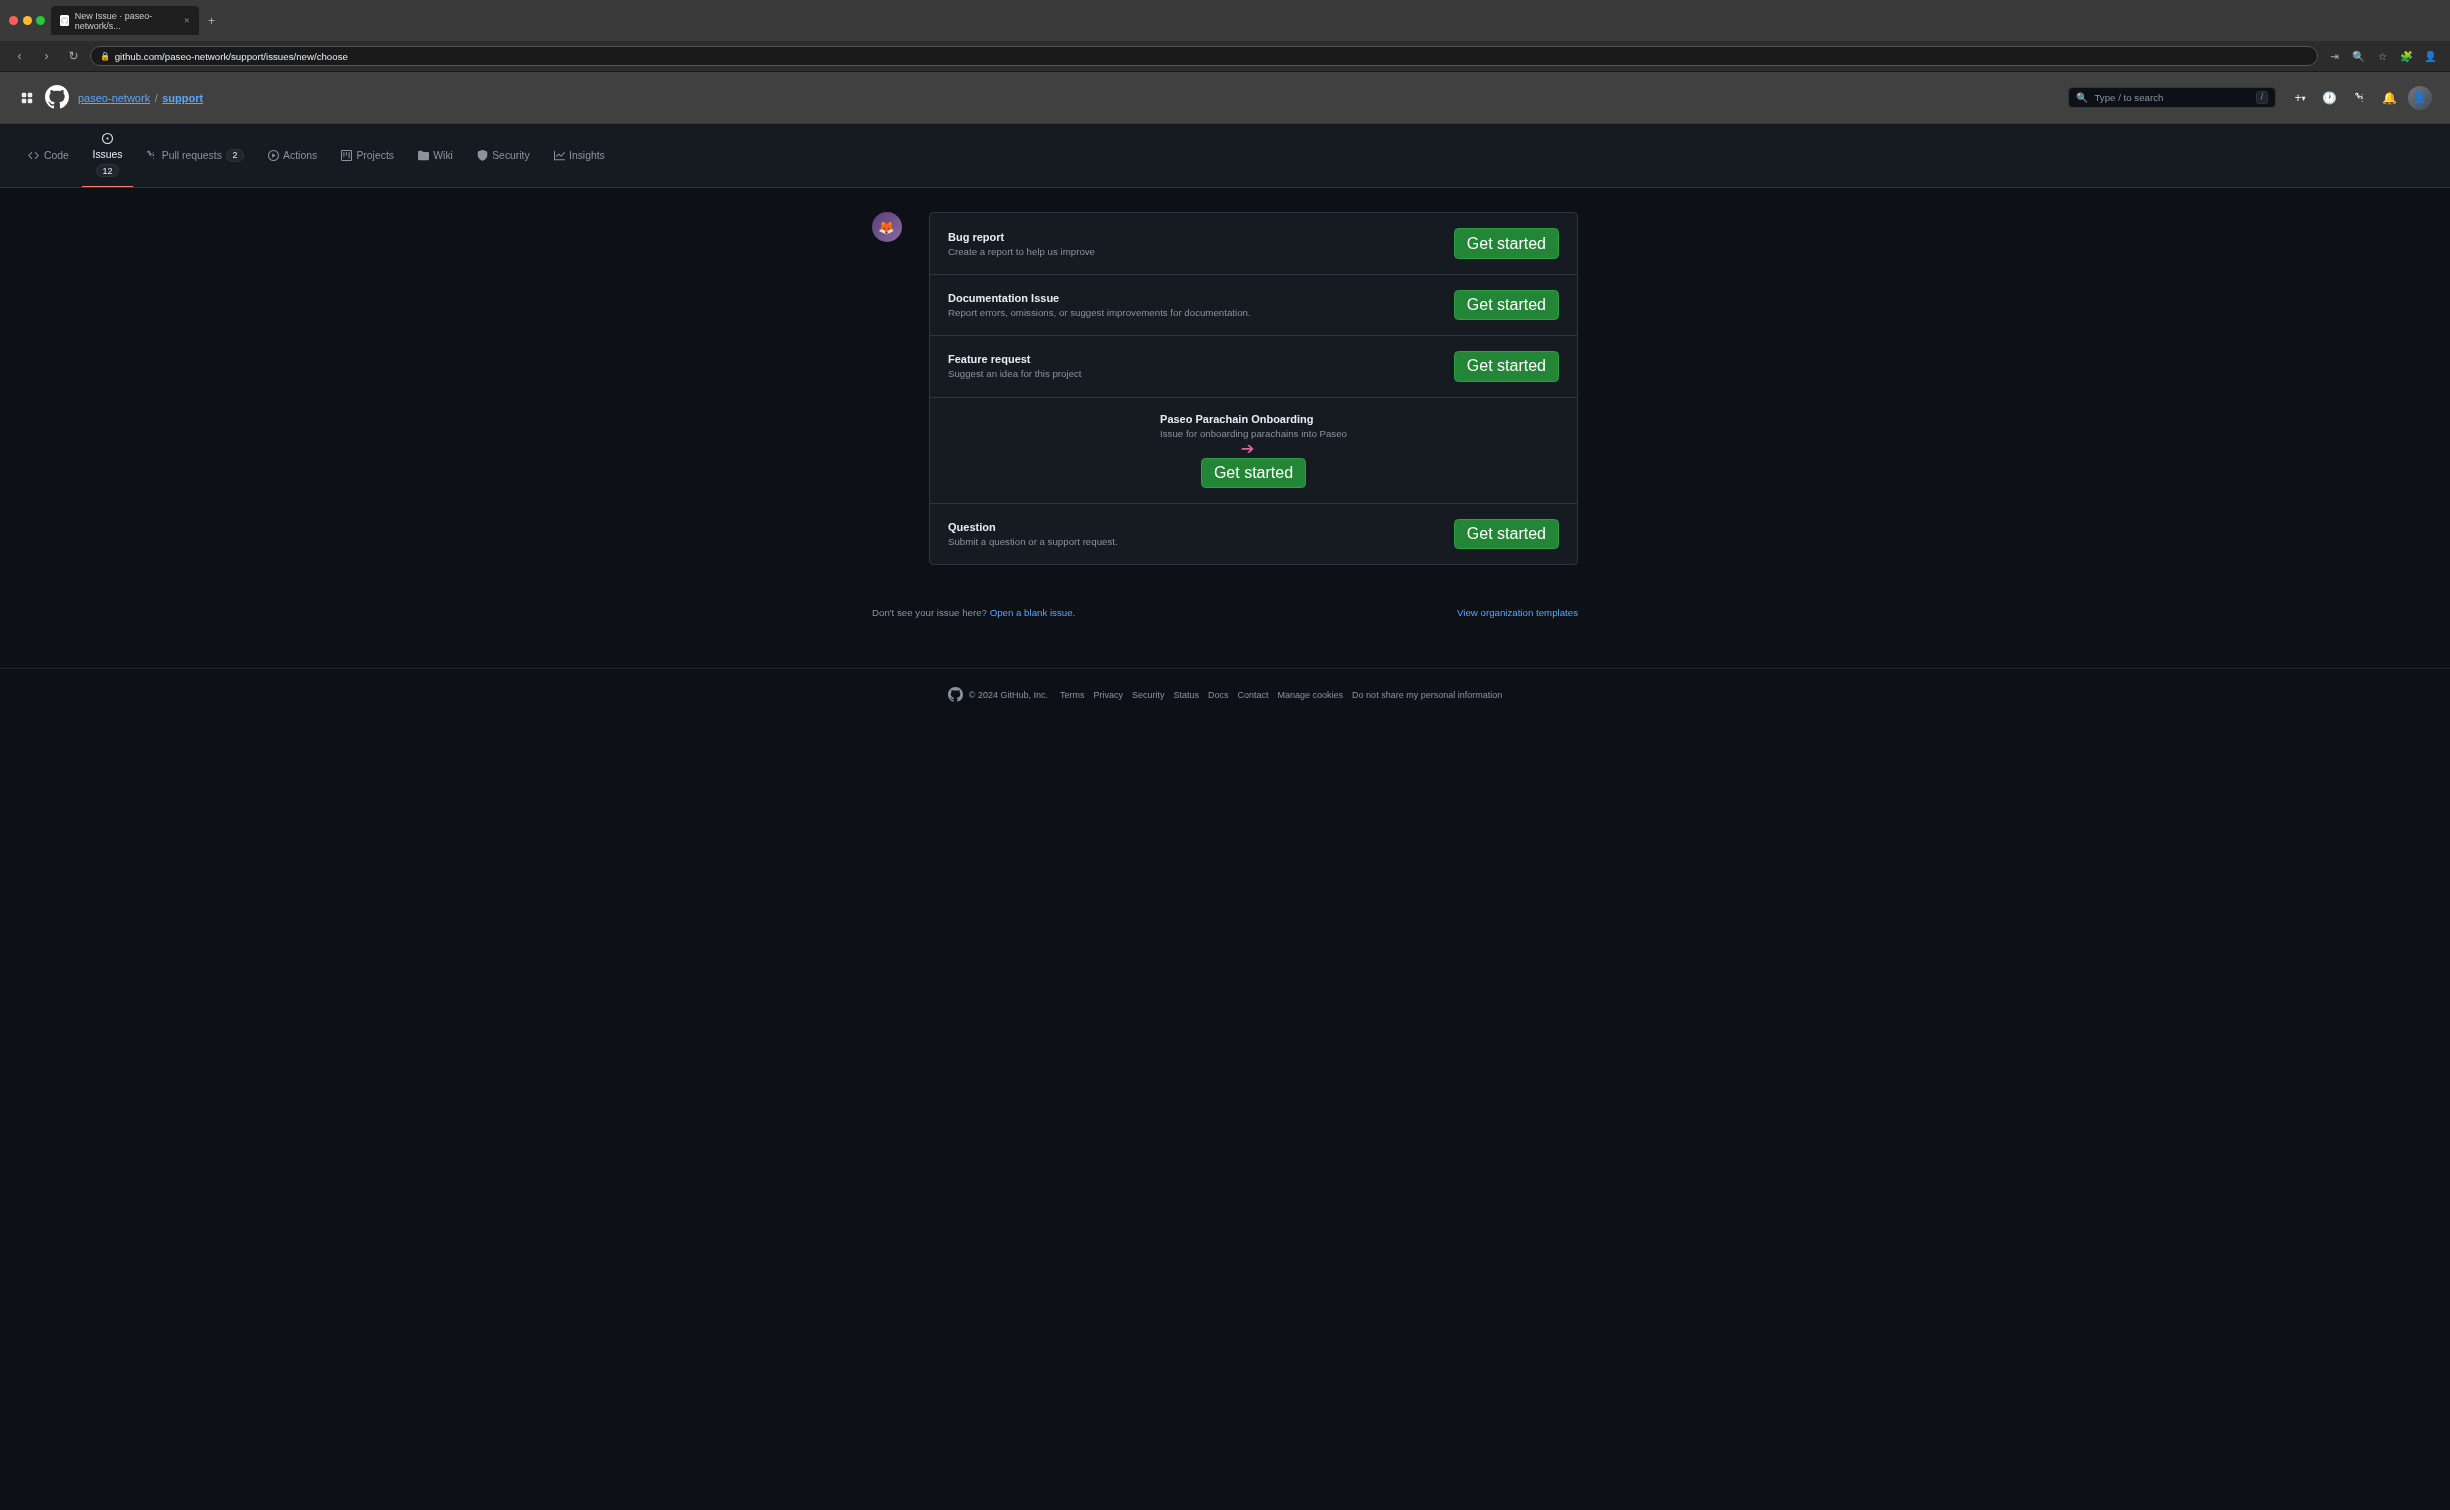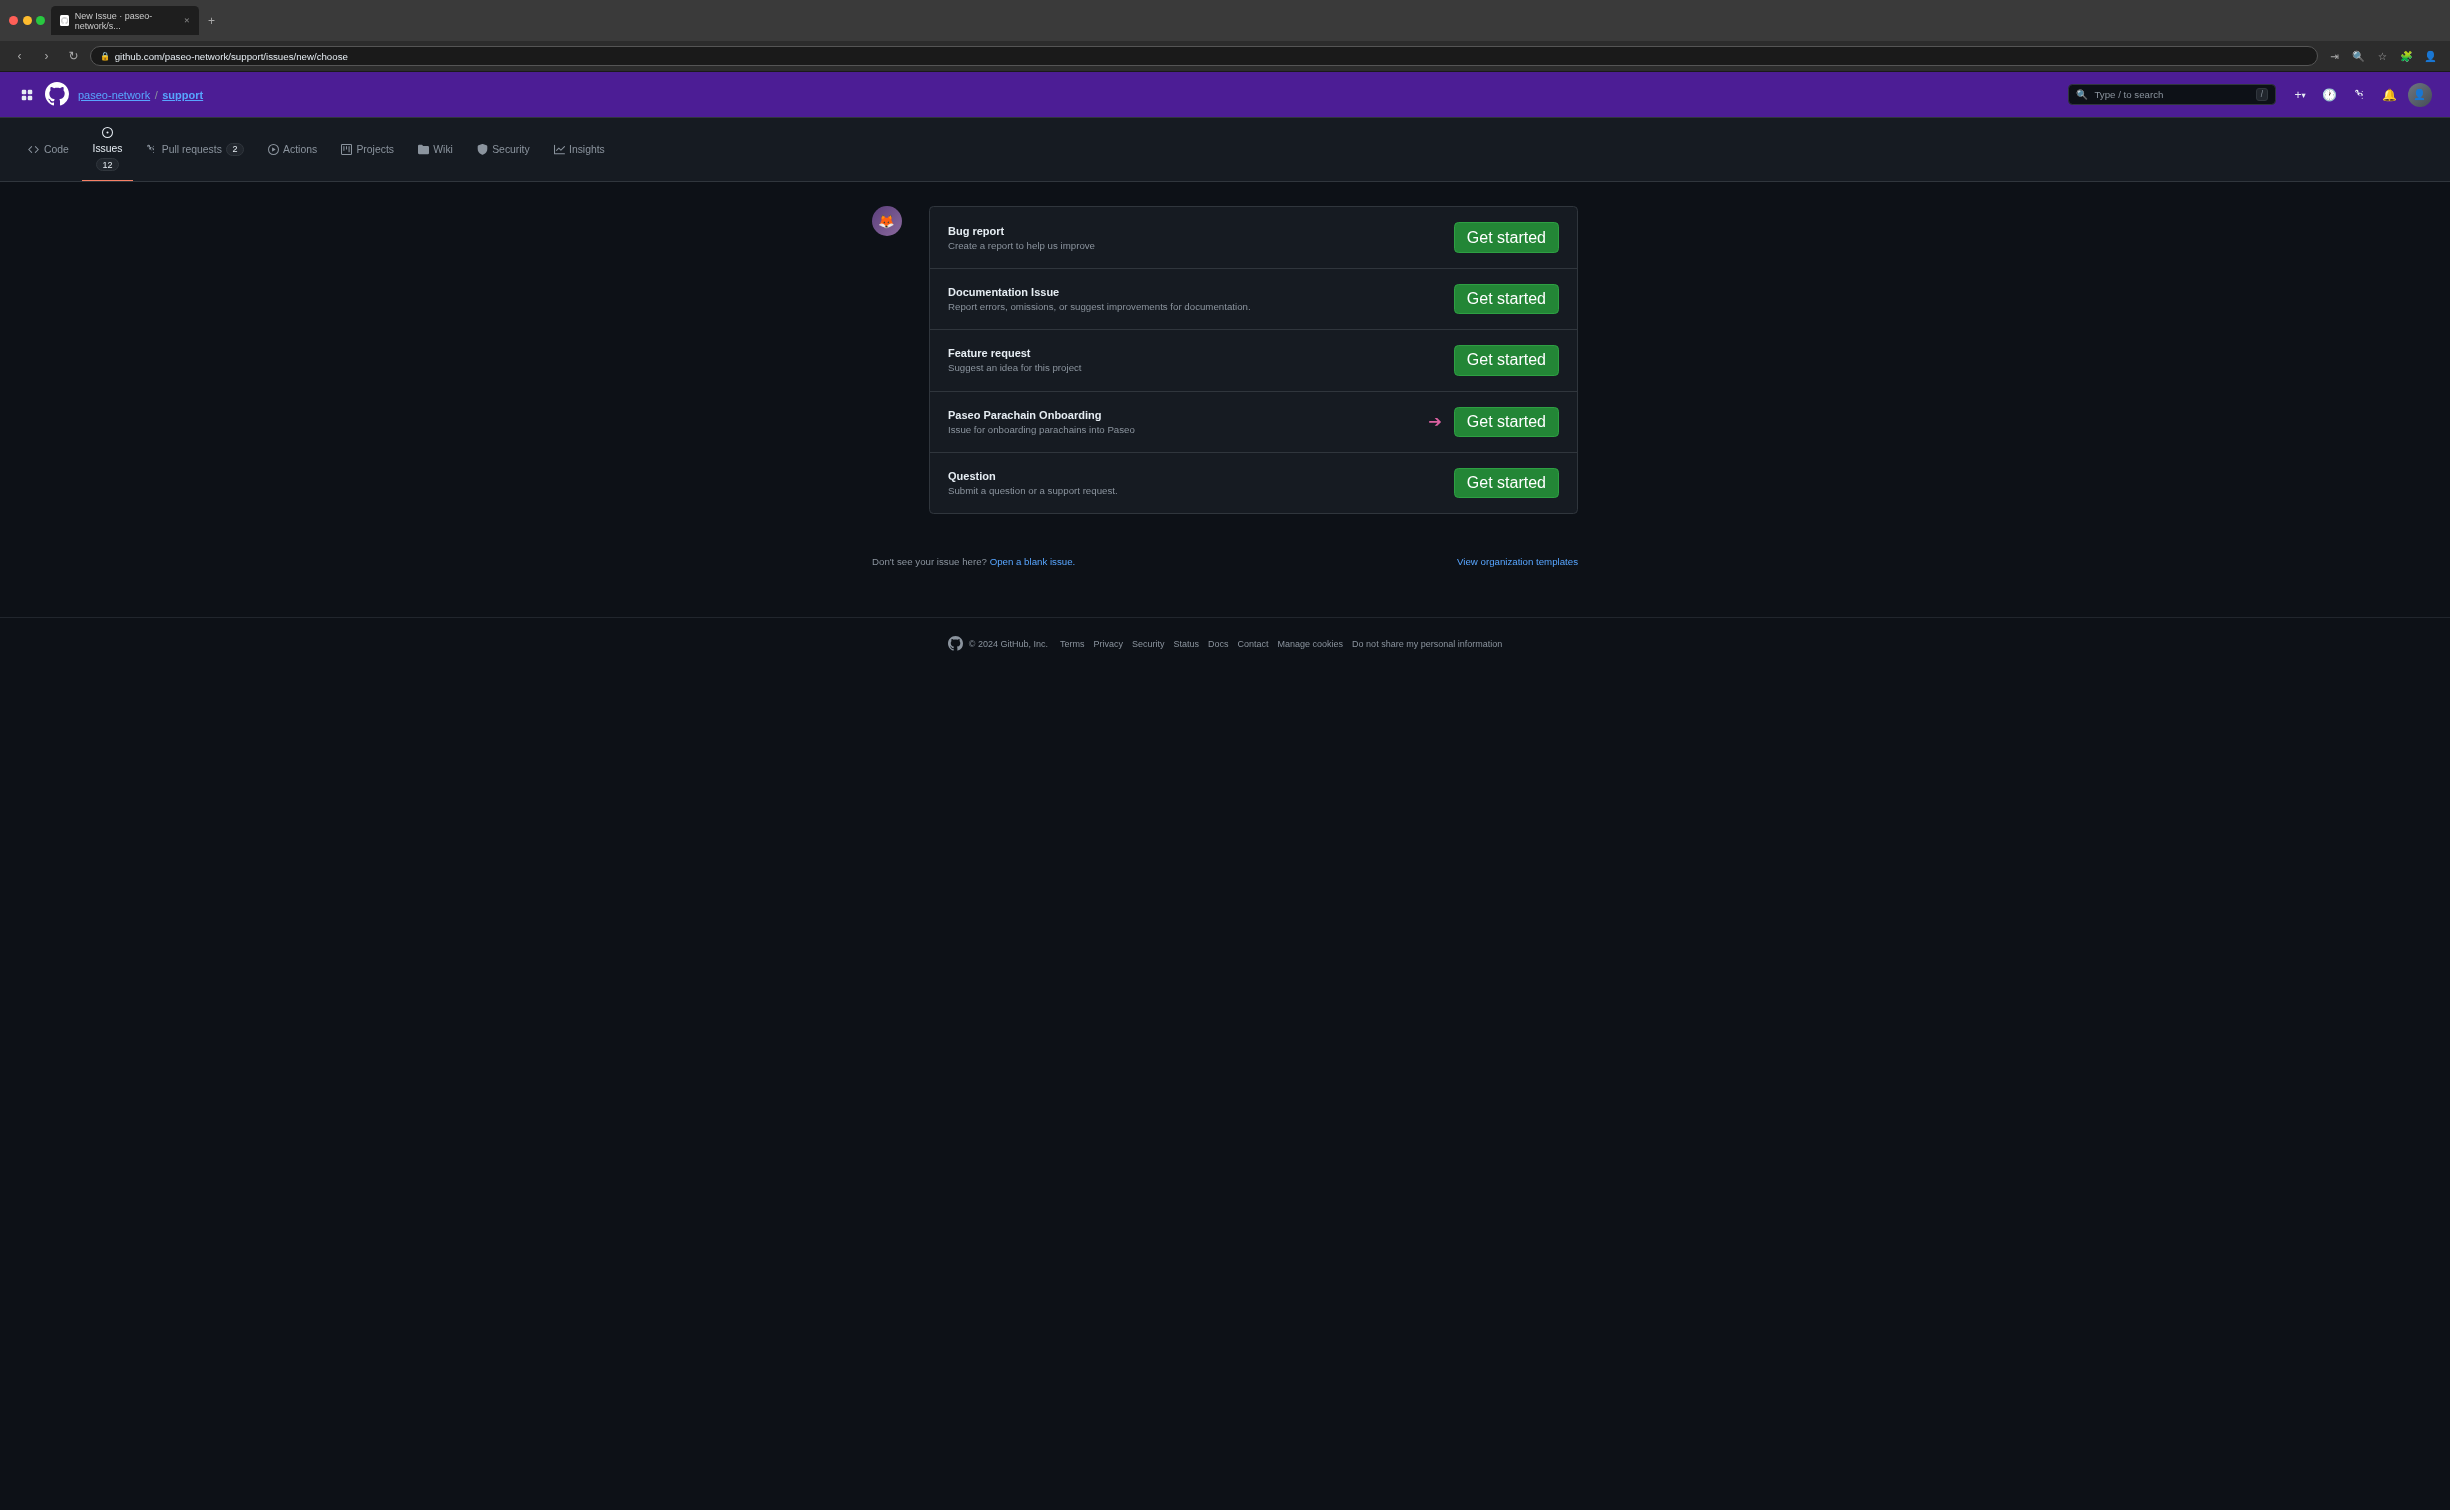--- a/index.html
+++ b/index.html
@@ -110,27 +110,27 @@
       width: 21px;
       height: 21px;
       display: flex;
       align-items: center;
       justify-content: center;
       border-radius: 3px;
     }
 
     
     .gh-header {
-      background: #4c1d95;
+      background: #404040;
       border-bottom: 0.7px solid #30363d;
       padding: 9px 18px;
       display: flex;
       align-items: center;
       gap: 12px;
-      height: 46px;
+      height: 52px;
     }
     .gh-header-left {
       display: flex;
       align-items: center;
       gap: 9px;
       flex: 1;
     }
     .hamburger-btn {
       background: none;
       border: none;
@@ -553,21 +553,21 @@
     </div>
 
     <div class="template-row">
       <div class="template-info">
         <div class="template-title">Feature request</div>
         <div class="template-description">Suggest an idea for this project</div>
       </div>
       <button class="get-started-btn">Get started</button>
     </div>
 
-    <div class="template-row paseo-row" style="position:relative;">
+    <div class="template-row paseo-row" style="position:relative;flex-direction:column;">
       <div class="template-info">
         <div class="template-title">Paseo Parachain Onboarding</div>
         <div class="template-description">Issue for onboarding parachains into Paseo</div>
       </div>
 
       <span style="color:#db61a2;font-size:16.3px;margin-right:12px;">➔</span>
       <button class="get-started-btn">Get started</button>
     </div>
 
     <div class="template-row">

